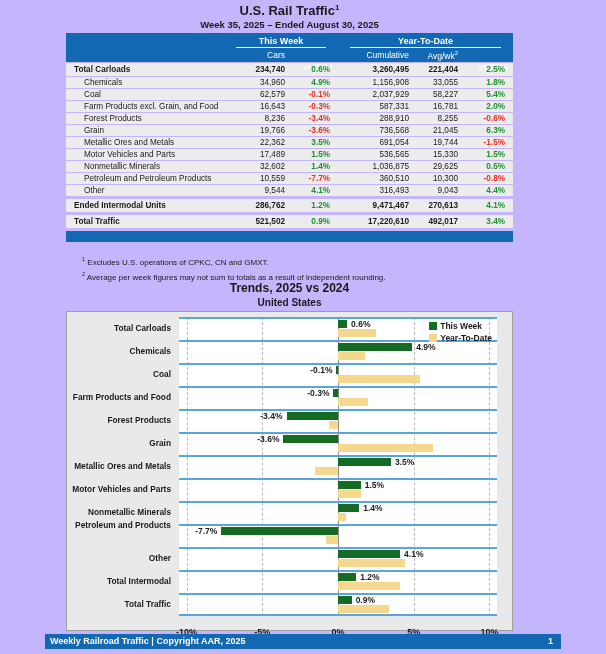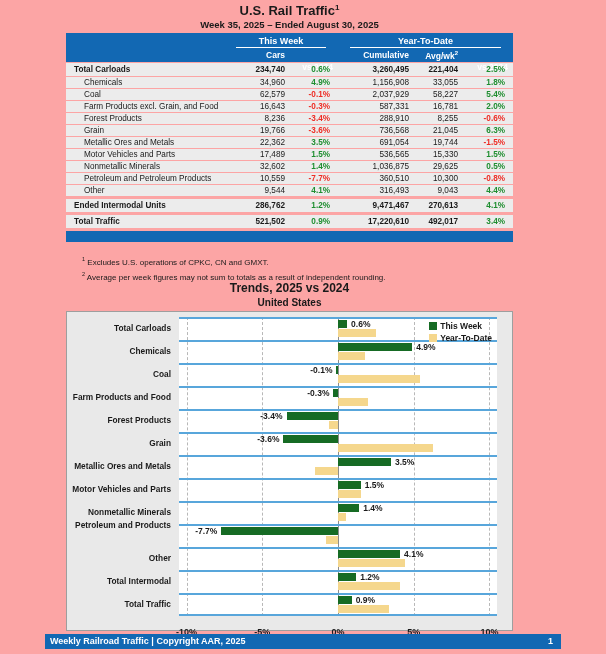--- a/index.html
+++ b/index.html
@@ -1,31 +1,31 @@
 <!DOCTYPE html>
 <html><head>
 <meta charset="utf-8">
 <style>
   * { box-sizing: border-box; margin: 0; padding: 0; }
   html,body { background:#fff; }
   body { font-family: "Liberation Sans", sans-serif; color:#1a1a1a; }
-  .page { position:relative; width:606px; height:654px; background:#fca5a5; overflow:hidden; }
+  .page { position:relative; width:606px; height:654px; background:#c4b5fd; overflow:hidden; }
 
   
   .title { position:absolute; top:3px; left:66px; width:447px; text-align:center;
            font-size:13px; font-weight:bold; }
   .title sup { font-size:8px; }
   .subtitle { position:absolute; top:19px; left:66px; width:447px; text-align:center;
               font-size:9.5px; font-weight:bold; }
 
   
   .rail-table { position:absolute; top:33px; left:66px; width:447px; }
   .thead-top { display:flex; background:#1268b3; height:15px; align-items:flex-end; }
   .thead-sub { display:flex; background:#1268b3; height:14px; align-items:center;
-               color:#fff; font-weight:bold; font-size:8.5px; }
+               color:#fff; font-weight:normal; font-size:8.5px; }
   .g0 { width:158px; }
   .g1 { width:114px; } .g2 { width:175px; }
   .group-inner { margin:0 12px; text-align:center; color:#fff; font-weight:bold;
                  font-size:9px; border-bottom:1px solid #fff; padding-bottom:1px; }
   .c-label { width:158px; padding-left:8px; }
   .c-cars  { width:64px; text-align:right; padding-right:3px; }
   .c-vs1   { width:50px; text-align:right; padding-right:8px; }
   .c-cum   { width:74px; text-align:right; padding-right:3px; }
   .c-avg   { width:48px; text-align:right; padding-right:2px; }
   .c-vs2   { width:53px; text-align:right; padding-right:8px; }

